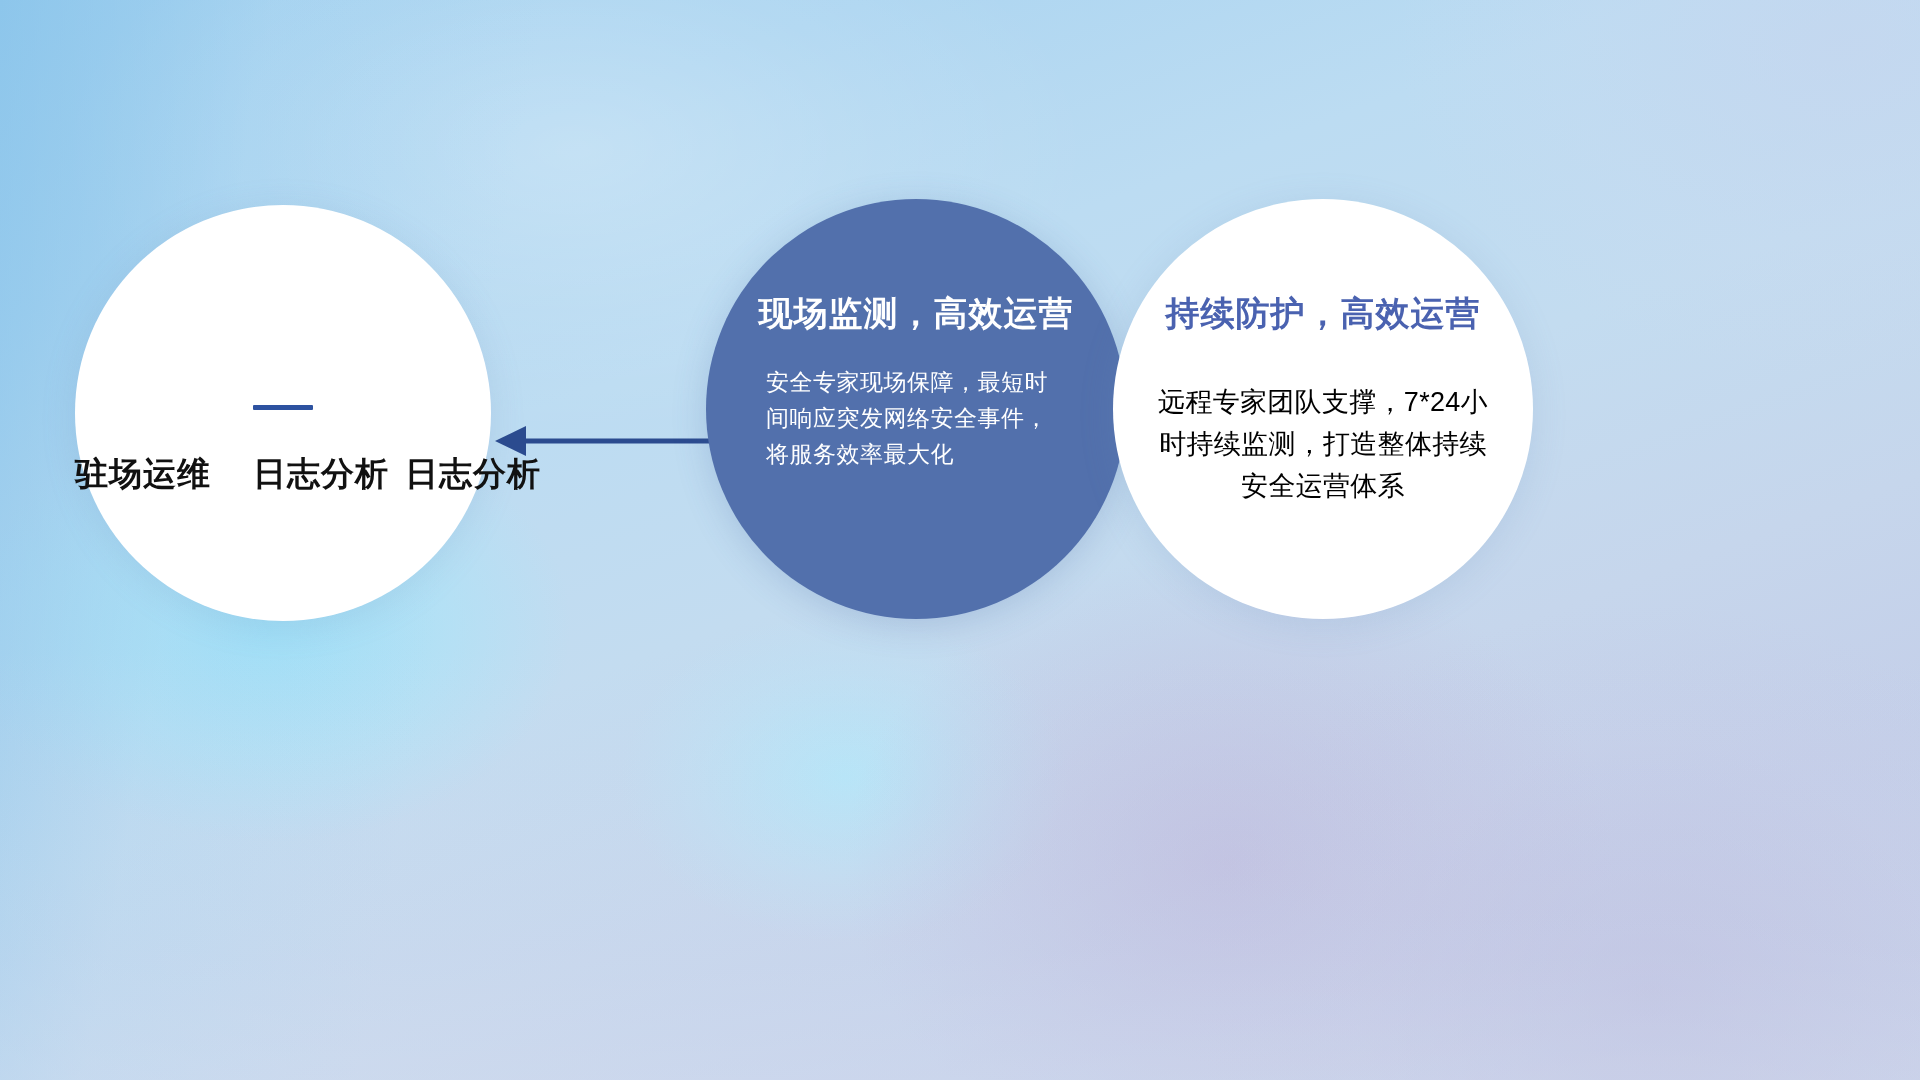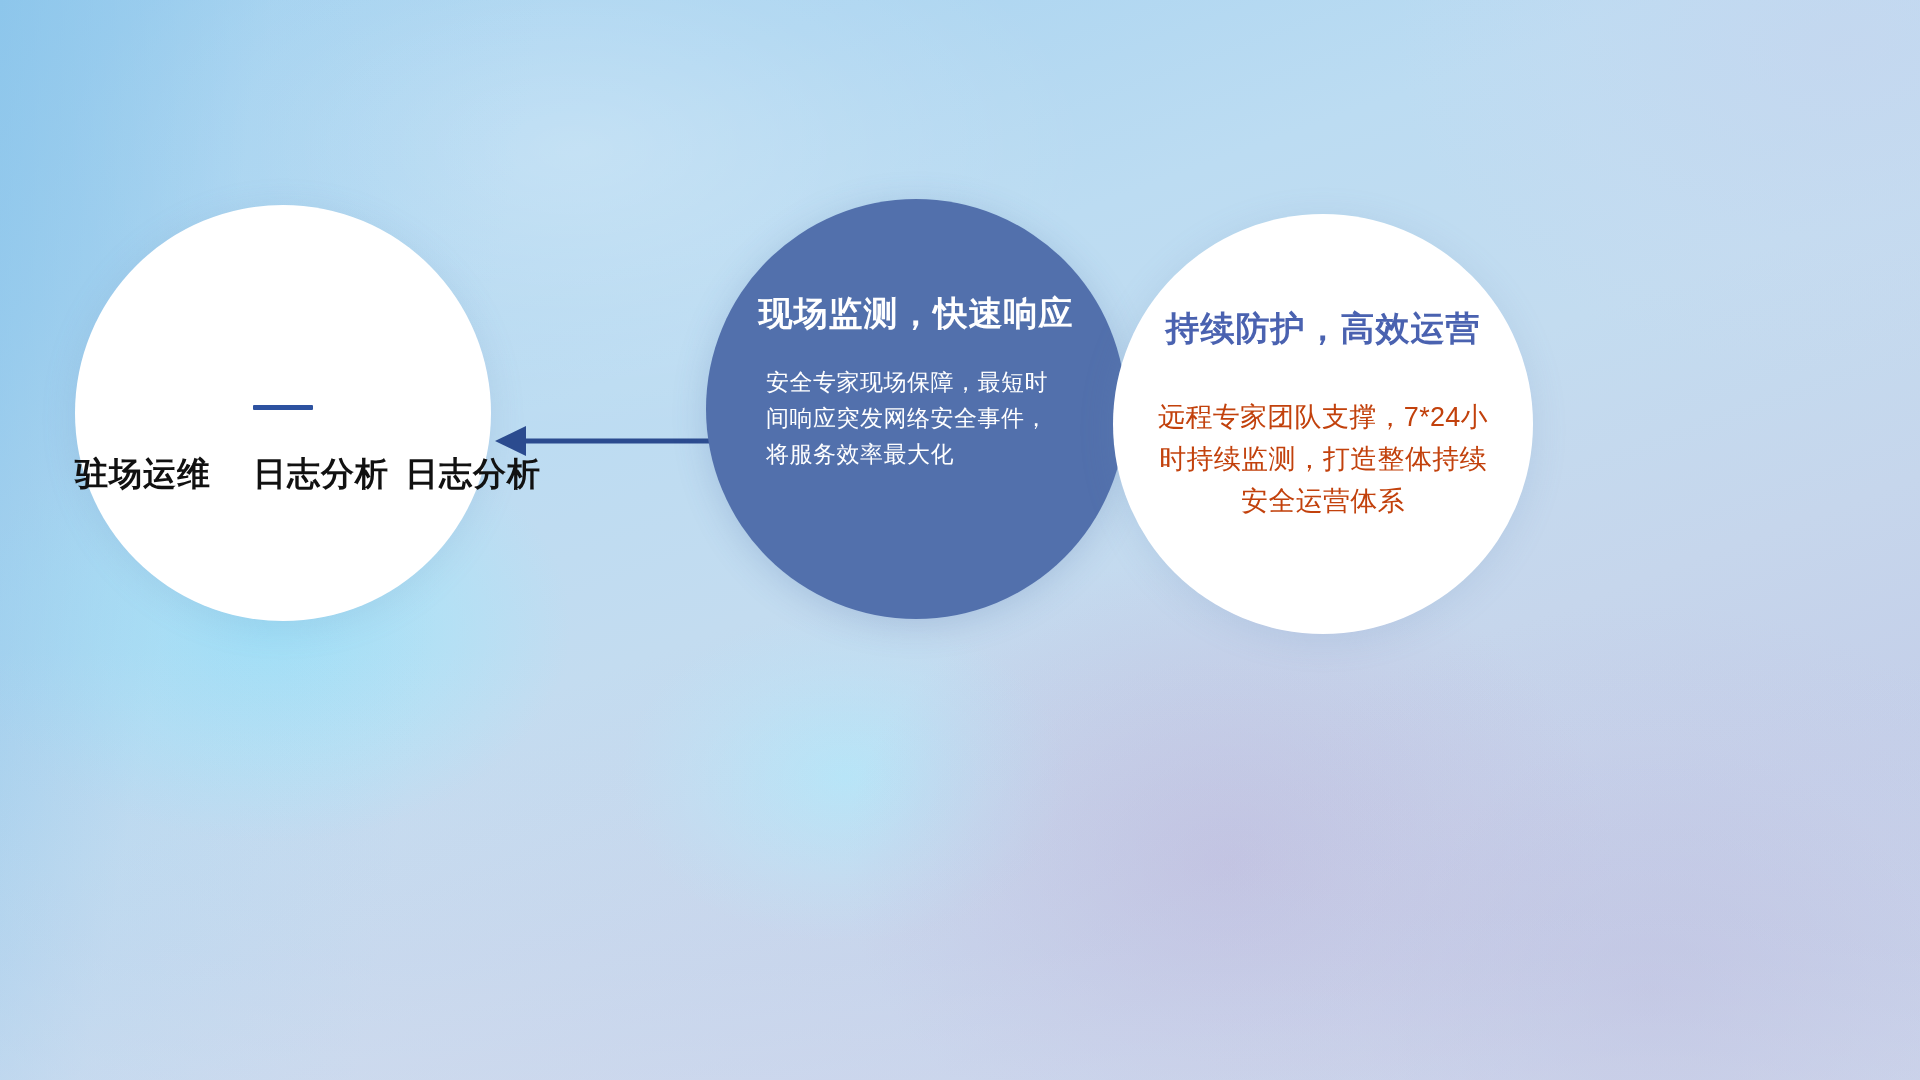--- a/index.html
+++ b/index.html
@@ -62,21 +62,21 @@
     box-shadow:0 6px 34px rgba(110,145,190,0.18);
     justify-content:flex-start; padding-top:0;
   }
   #circle-middle {
     left:706px; top:199px; width:420px; height:420px;
     background:#5270ac;
     box-shadow:0 6px 34px rgba(70,100,160,0.22);
     z-index:2;
   }
   #circle-right {
-    left:1113px; top:214px; width:420px; height:420px;
+    left:1113px; top:199px; width:420px; height:420px;
     background:#ffffff;
     box-shadow:0 6px 34px rgba(110,145,190,0.18);
     z-index:3;
   }
 
   
   #accent-dash {
     position:absolute; left:50%; transform:translateX(-50%);
     top:200px; width:60px; height:5px; background:#2d52a0; border-radius:1px;
   }
@@ -103,21 +103,21 @@
     font-size:23px; line-height:1.56; color:#ffffff; letter-spacing:0.5px;
   }
 
   
   #right-title {
     margin-top:92px; font-size:34px; font-weight:bold; color:#4a62b0;
     letter-spacing:1px; white-space:nowrap; text-align:center;
   }
   #right-body {
     margin-top:44px; width:345px; text-align:center;
-    font-size:27px; line-height:1.56; color:#c2410c; letter-spacing:0.3px;
+    font-size:27px; line-height:1.56; color:#000000; letter-spacing:0.3px;
   }
 
   
   #connector-arrow {
     position:absolute; left:490px; top:418px; width:225px; height:46px; z-index:1;
   }
 </style>
 </head>
 <body>
 
@@ -145,21 +145,21 @@
         <span class="kw">驻场运维</span>
         <span class="kw">日志分析</span>
       </div>
       <div class="kw-row">
         <span class="kw">日志分析</span>
       </div>
     </div>
   </div>
 
   <div class="circle" id="circle-middle">
-    <div id="mid-title">现场监测，快速响应</div>
+    <div id="mid-title">现场监测，高效运营</div>
     <div id="mid-body">安全专家现场保障，最短时间响应突发网络安全事件，将服务效率最大化</div>
   </div>
 
   <div class="circle" id="circle-right">
     <div id="right-title">持续防护，高效运营</div>
     <div id="right-body">远程专家团队支撑，7*24小时持续监测，打造整体持续安全运营体系</div>
   </div>
 
 </div>
 

